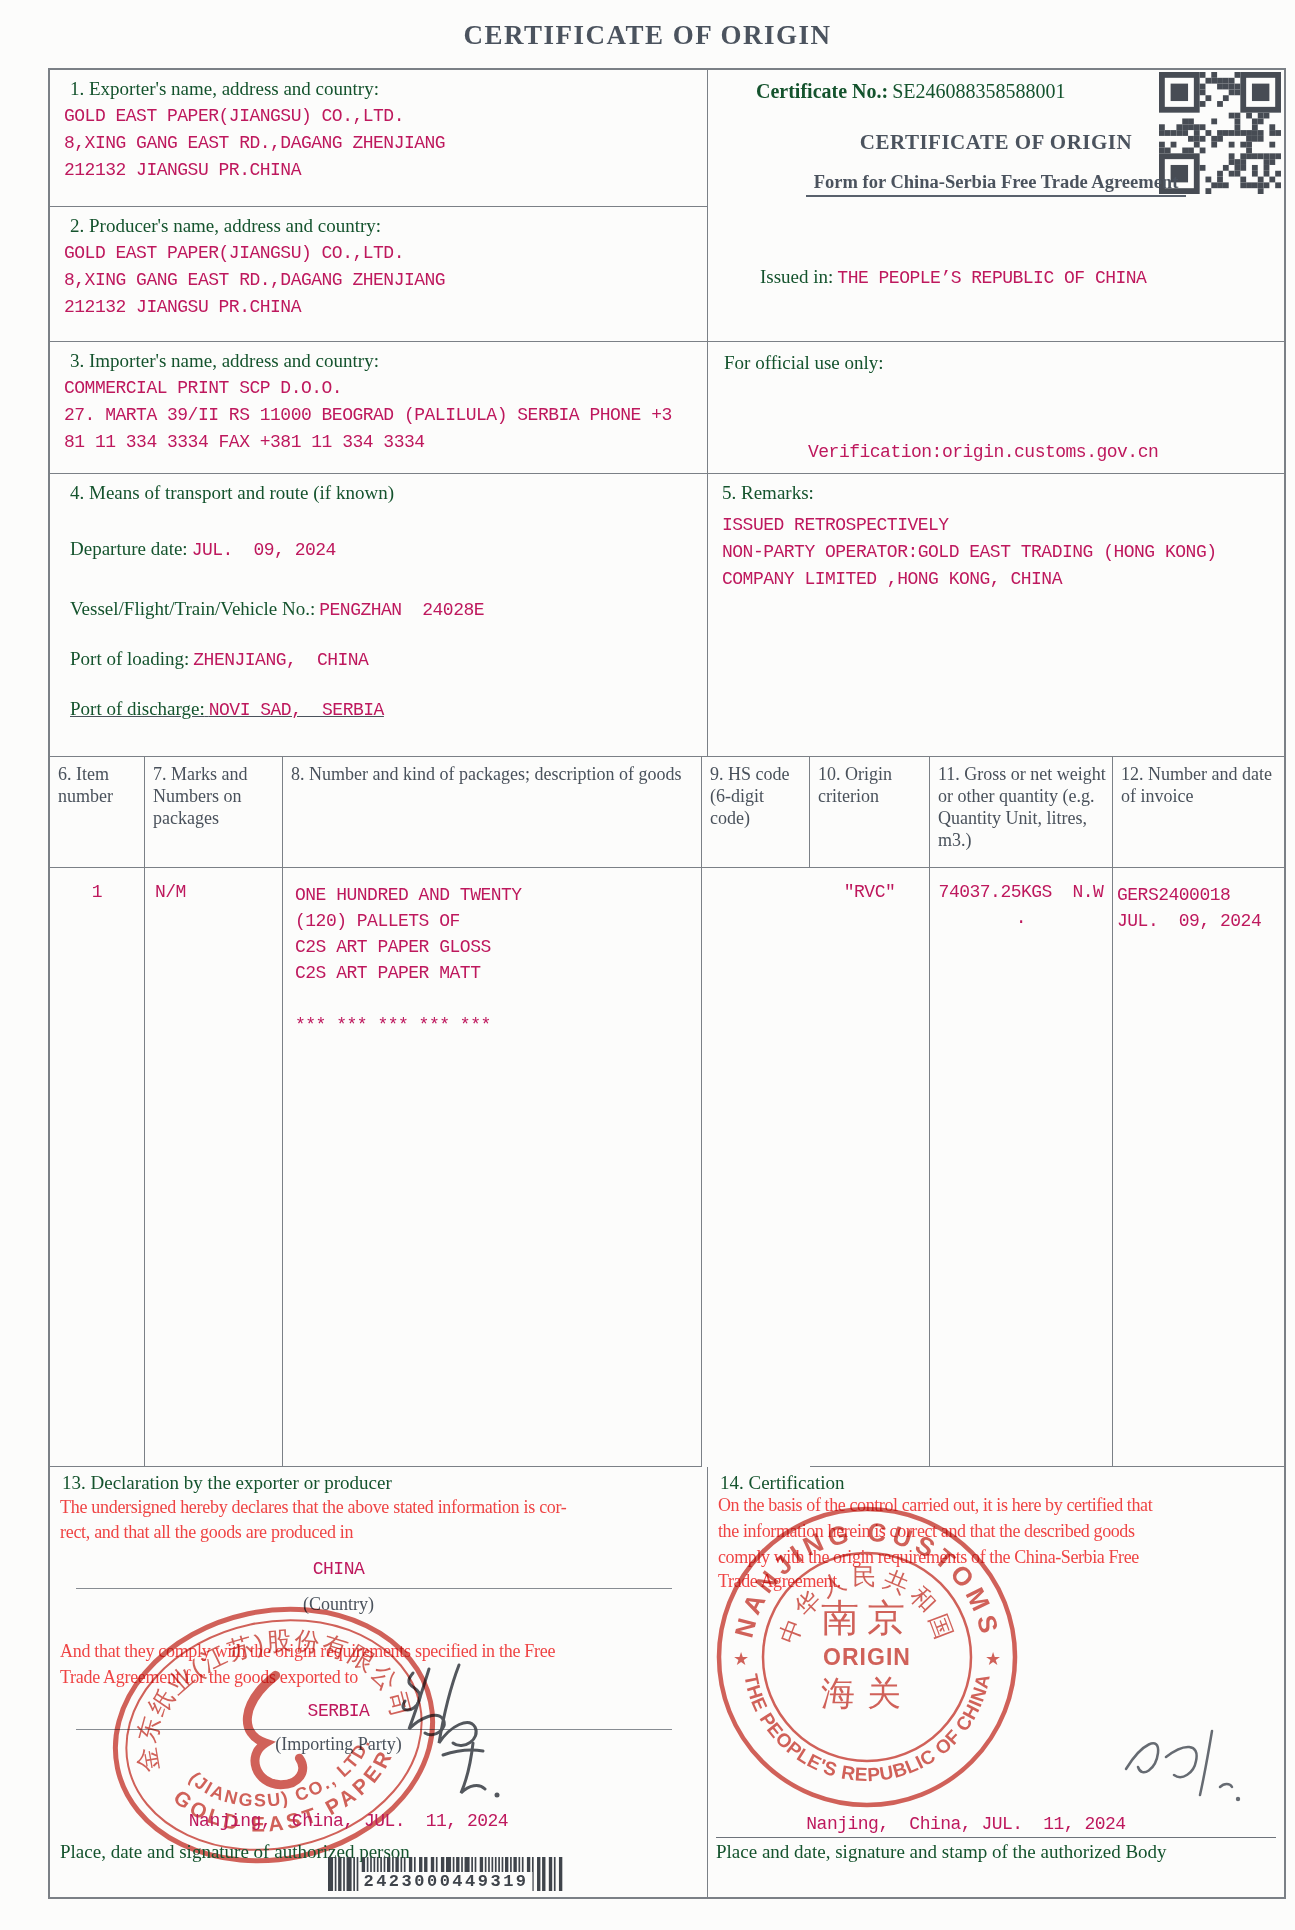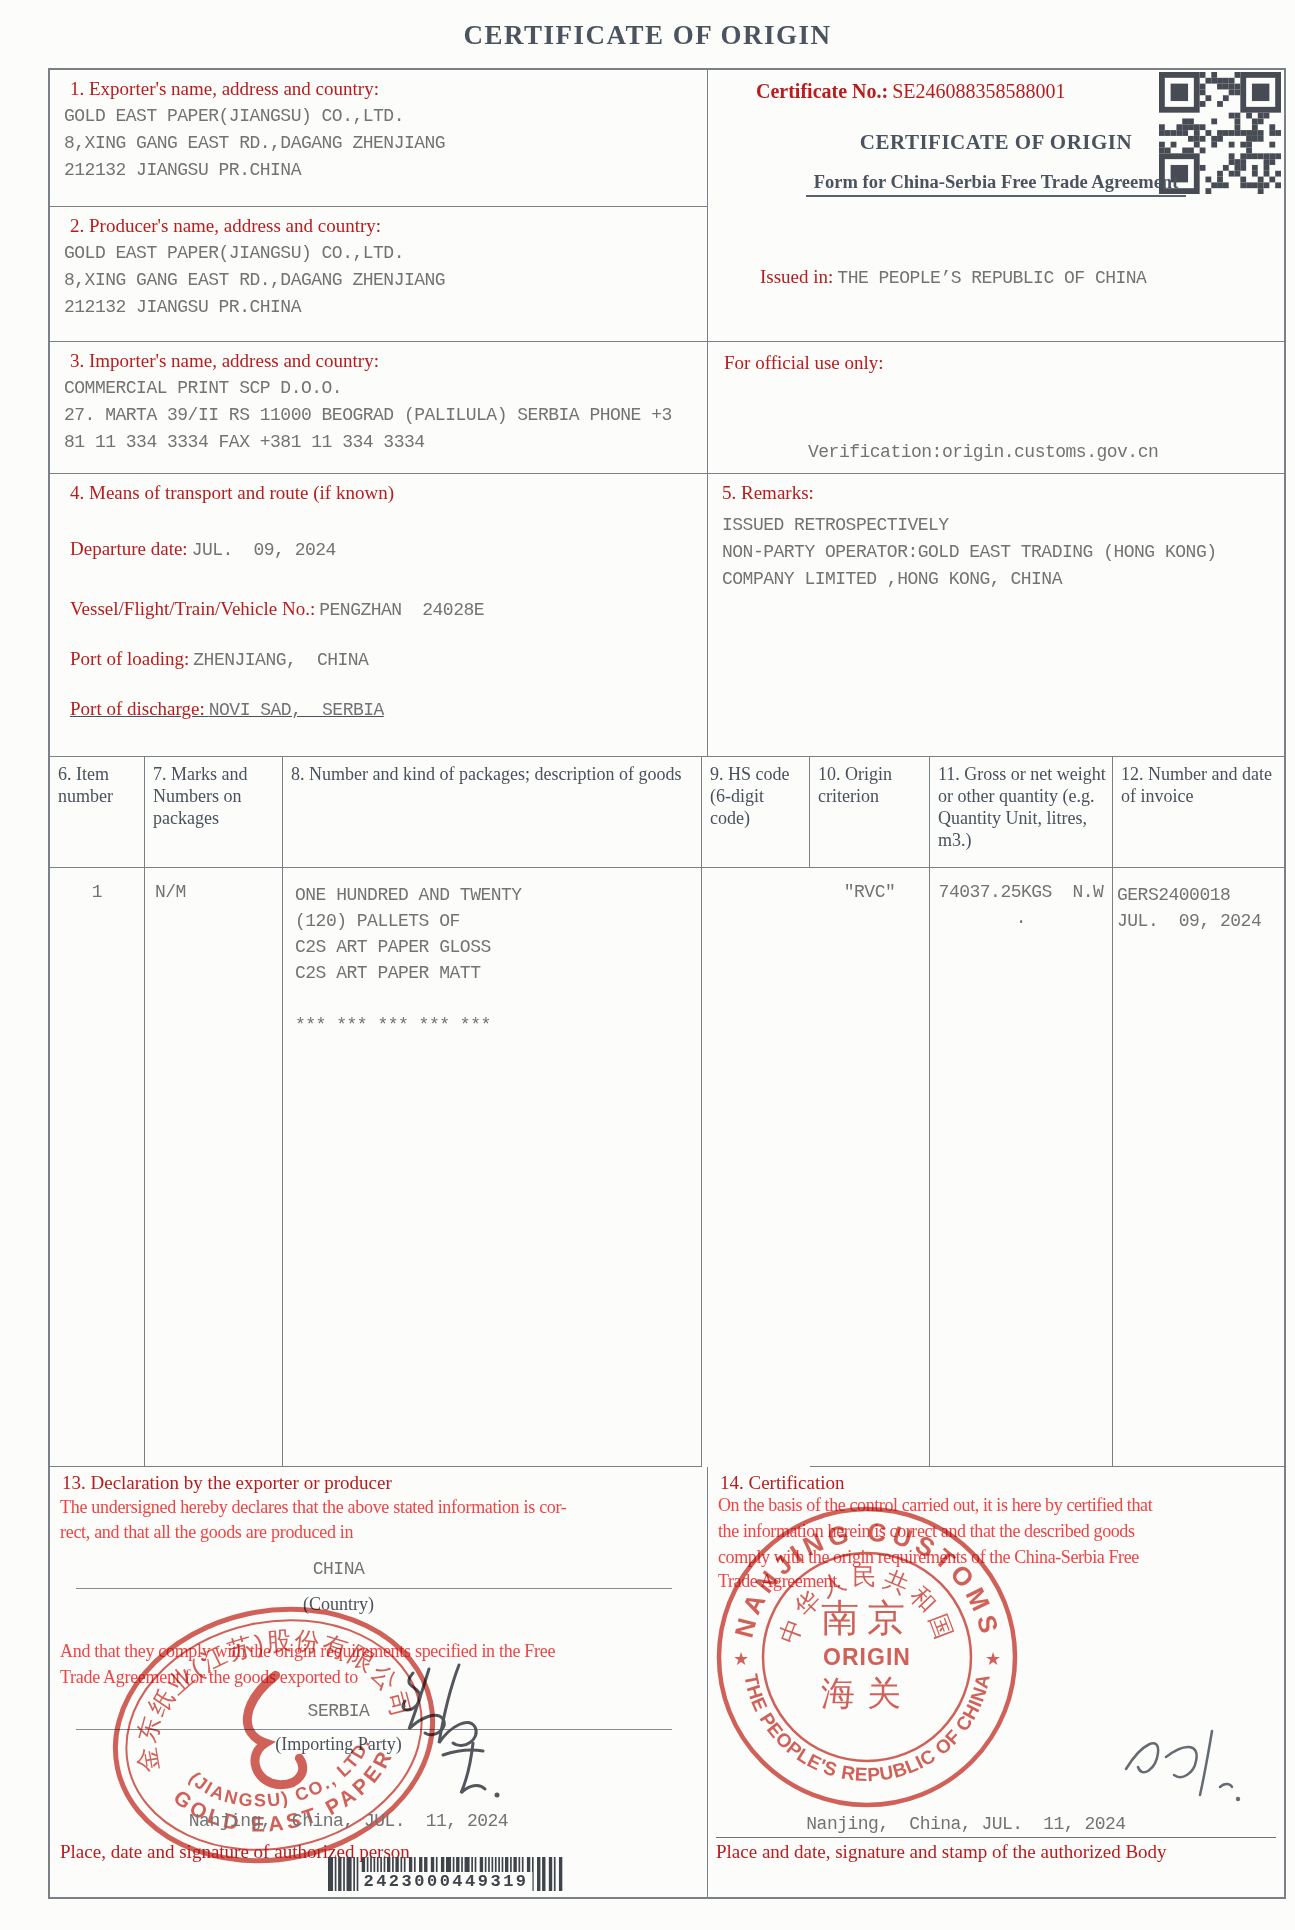--- a/index.html
+++ b/index.html
@@ -2,23 +2,23 @@
 <html><head>
 <meta charset="utf-8">
 <style>
   html,body{margin:0;padding:0;background:#e8e8e6;}
   .page{position:relative;width:1295px;height:1930px;background:#fcfcfb;font-family:"Liberation Serif",serif;color:#4a525c;overflow:hidden;}
   .doc-title{position:absolute;top:20px;left:0;width:100%;text-align:center;font-size:27px;font-weight:bold;letter-spacing:1.5px;color:#4b535e;}
   .tbl{position:absolute;left:48px;top:68px;width:1234px;height:1827px;border:2px solid #7b8086;box-sizing:content-box;}
   .cell{position:absolute;box-sizing:border-box;}
   .br{border-right:1.5px solid #7b8086;}
   .bb{border-bottom:1.5px solid #7b8086;}
-  .lbl{font-family:"Liberation Serif",serif;font-size:19px;color:#b91c1c;}
+  .lbl{font-family:"Liberation Serif",serif;font-size:19px;color:#14532d;}
   .b{font-weight:bold;}
-  .val{font-family:"Liberation Mono","DejaVu Sans Mono",monospace;font-size:18px;letter-spacing:-0.5px;color:#737373;white-space:pre;}
+  .val{font-family:"Liberation Mono","DejaVu Sans Mono",monospace;font-size:18px;letter-spacing:-0.5px;color:#be185d;white-space:pre;}
   .boxlbl{margin:8px 0 3px 20px;}
   .vline{margin-left:14px;line-height:27px;}
   .field{position:absolute;left:20px;white-space:nowrap;}
   .ctr{position:absolute;left:0;width:100%;text-align:center;}
   .u{border-bottom:2px solid #59616c;padding:0 8px 3px;}
   .hdr{font-family:"Liberation Serif",serif;font-size:18px;line-height:22px;color:#49515b;padding:6px 4px 0 8px;}
   .para{position:absolute;left:10px;font-size:18px;letter-spacing:-0.3px;white-space:nowrap;color:#ef4444;}
   .rule{position:absolute;border-top:1.5px solid #878c92;}
   .stamp{position:absolute;opacity:0.85;mix-blend-mode:multiply;}
   .sig{position:absolute;opacity:0.9;}

